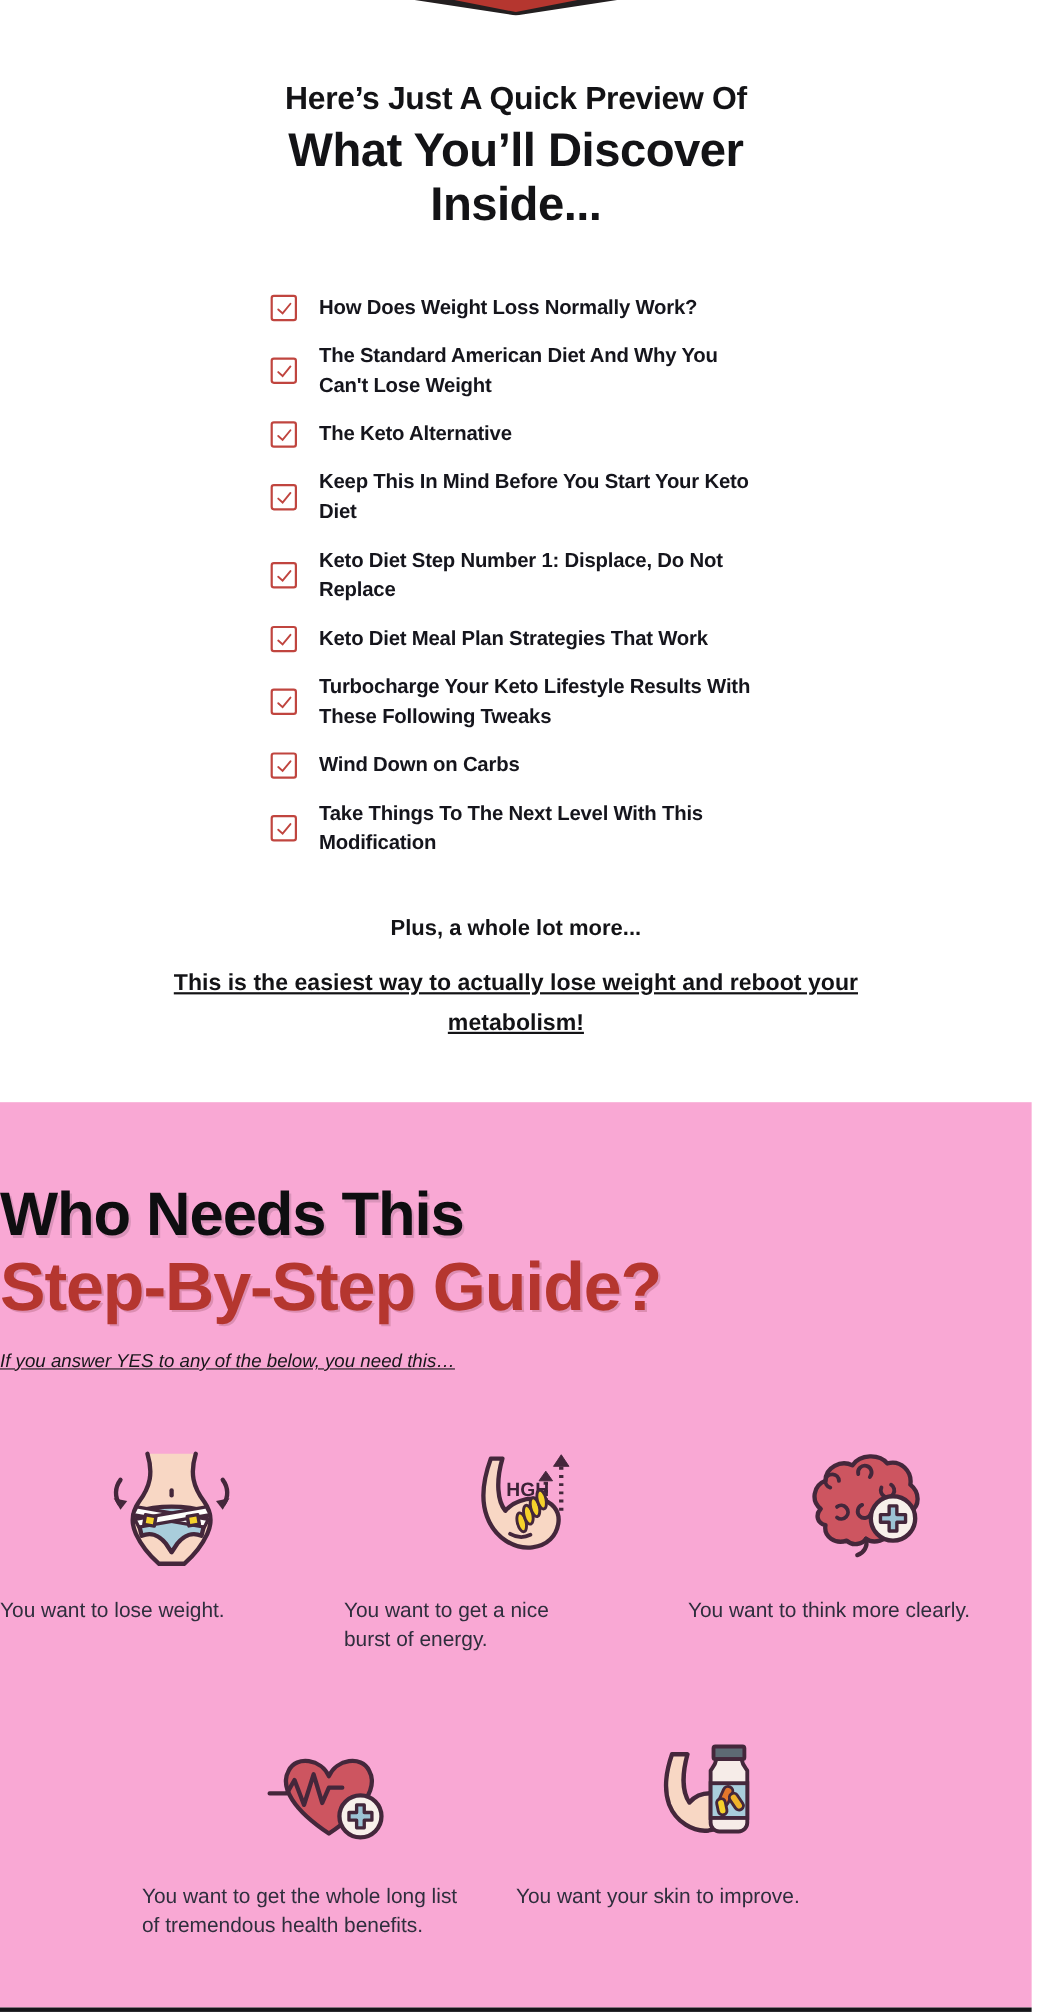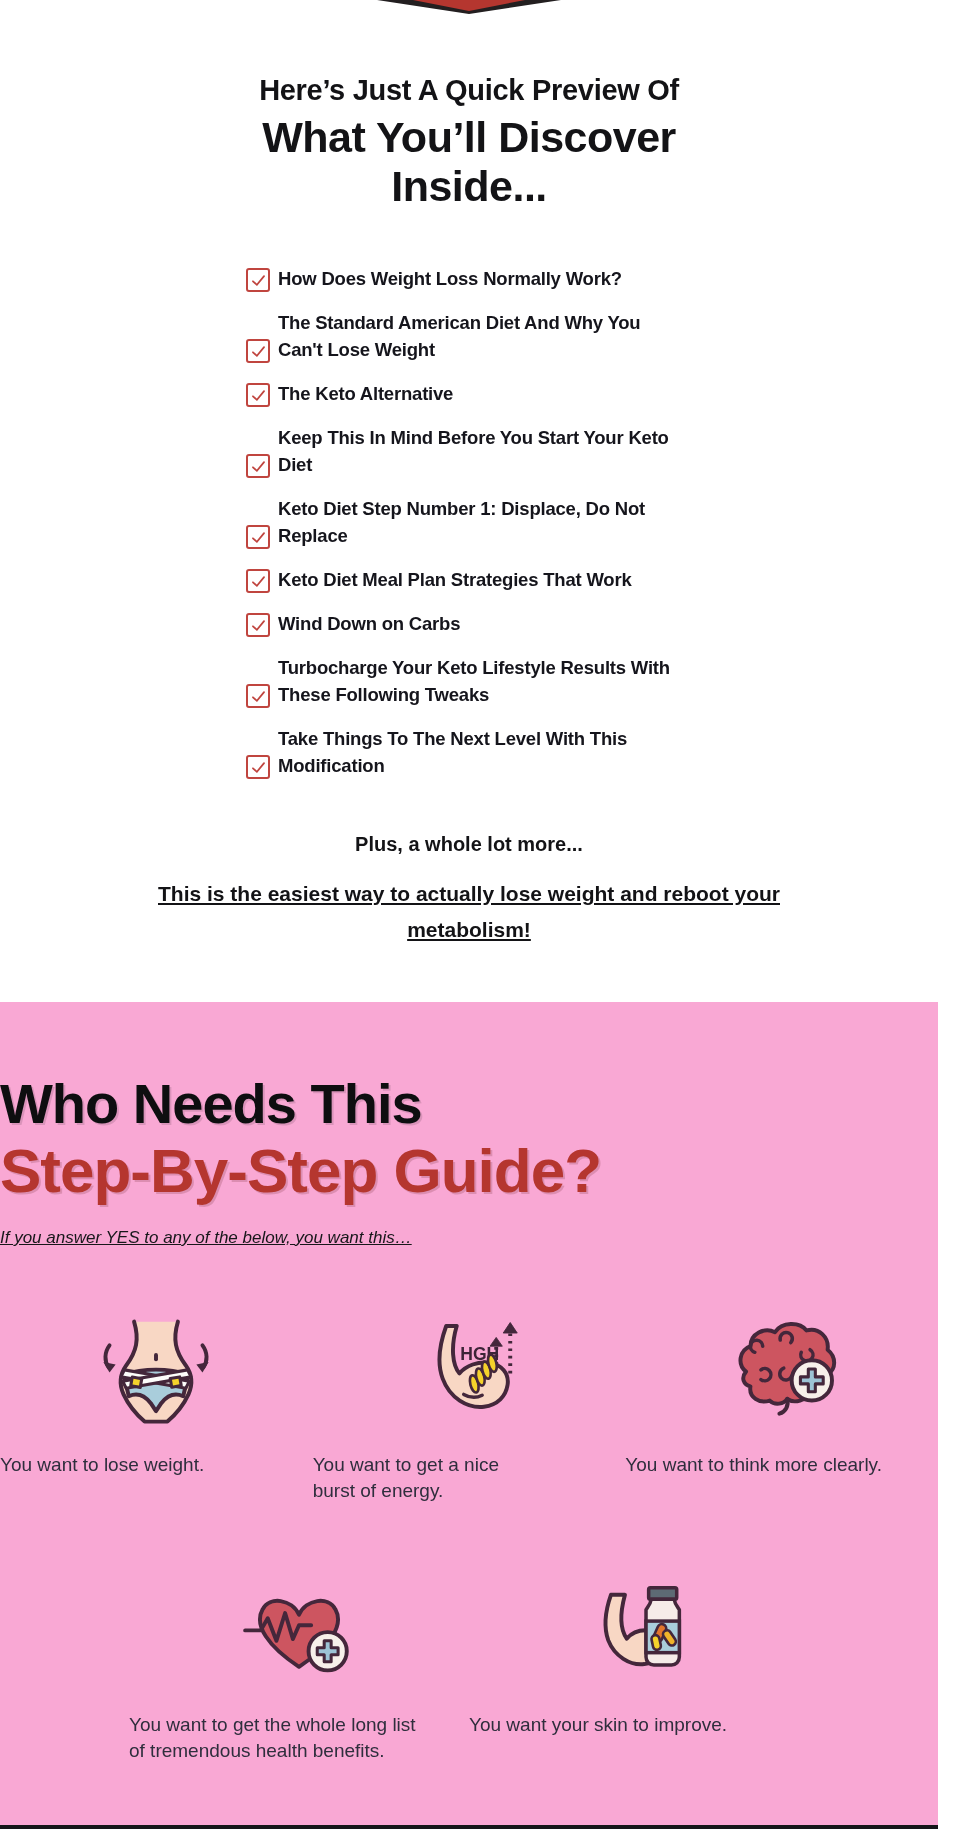--- a/index.html
+++ b/index.html
@@ -10,21 +10,21 @@
   
   .top-arrow { position: absolute; top: 0; left: 50%; margin-left: -92px; }
 
   
   .preview { height: 1002px; padding-top: 74px; text-align: center; }
   .kicker { margin: 0; font-size: 29px; line-height: 32px; font-weight: bold; color: #131316; letter-spacing: -0.3px; }
   .preview-title { margin: 7px 0 0; font-size: 43px; line-height: 49px; font-weight: bold; color: #131316; letter-spacing: -0.5px; white-space: pre-line; }
 
   .checklist { margin: 54px 0 0 246px; width: 640px; padding: 0; list-style: none;
                display: flex; flex-direction: column; gap: 17px; text-align: left; }
-  .check-item { display: flex; align-items: flex-end; gap: 8px; }
+  .check-item { display: flex; align-items: center; gap: 20px; }
   .checkbox { position: relative; flex: none; width: 24px; height: 24px; margin-top: 2px;
               border: 2.5px solid #c0453f; border-radius: 3px; background: #ffffff; }
   .checkbox svg { position: absolute; left: 1px; top: 1px; }
   .check-label { font-size: 18.5px; line-height: 27px; font-weight: bold; color: #15151c;
                  letter-spacing: -0.2px; white-space: pre-line; }
 
   .plus-note { margin: 54px 0 0; font-size: 20px; font-weight: bold; color: #131316; }
   .closing { margin: 20px auto 0; font-size: 21px; line-height: 36px; font-weight: bold;
              color: #131316; white-space: pre-line; text-decoration: underline; }
 
@@ -114,51 +114,51 @@
             </svg>
           </span>
         <span class="check-label">Keto Diet Meal Plan Strategies That Work</span>
       </li>
       <li class="check-item">
         <span class="checkbox">
             <svg width="19" height="19" viewBox="0 0 24 24">
               <path d="M5,13 L10,17.5 L19,6.5" fill="none" stroke="#c0453f" stroke-width="2.2" stroke-linecap="round"></path>
             </svg>
           </span>
-        <span class="check-label">Wind Down on Carbs</span>
-      </li>
-      <li class="check-item">
-        <span class="checkbox">
-            <svg width="19" height="19" viewBox="0 0 24 24">
-              <path d="M5,13 L10,17.5 L19,6.5" fill="none" stroke="#c0453f" stroke-width="2.2" stroke-linecap="round"></path>
-            </svg>
-          </span>
         <span class="check-label">Turbocharge Your Keto Lifestyle Results With
 These Following Tweaks</span>
+      </li>
+      <li class="check-item">
+        <span class="checkbox">
+            <svg width="19" height="19" viewBox="0 0 24 24">
+              <path d="M5,13 L10,17.5 L19,6.5" fill="none" stroke="#c0453f" stroke-width="2.2" stroke-linecap="round"></path>
+            </svg>
+          </span>
+        <span class="check-label">Wind Down on Carbs</span>
       </li>
       <li class="check-item">
         <span class="checkbox">
             <svg width="19" height="19" viewBox="0 0 24 24">
               <path d="M5,13 L10,17.5 L19,6.5" fill="none" stroke="#c0453f" stroke-width="2.2" stroke-linecap="round"></path>
             </svg>
           </span>
         <span class="check-label">Take Things To The Next Level With This
 Modification</span>
       </li>
     </ul>
 
     <p class="plus-note">Plus, a whole lot more...</p>
     <p class="closing">This is the easiest way to actually lose weight and reboot your
 metabolism!</p>
   </section>
 
   <section class="who">
     <h2 class="who-title-black">Who Needs This</h2>
     <h2 class="who-title-red">Step-By-Step Guide?</h2>
-    <p class="who-subtitle">If you answer YES to any of the below, you want this…</p>
+    <p class="who-subtitle">If you answer YES to any of the below, you need this…</p>
 
     <div class="benefits-row row1">
 
       <div class="benefit">
         <div class="benefit-icon">
           <svg viewBox="0 0 132 122" width="116" height="107">
             <path d="M41,3 C47,23 44,37 32,53 C25,63 24,75 29,86 C35,99 46,111 53,117 L79,117 C86,111 97,99 103,86 C108,75 107,63 100,53 C88,37 85,23 91,3" fill="#f8d7c4" stroke="#44273b" stroke-width="4.5" stroke-linejoin="round" stroke-linecap="round"></path>
             <path d="M66,41 l0,5" stroke="#44273b" stroke-width="4.5" stroke-linecap="round"></path>
             <path d="M29,63 C52,56 80,56 103,63 L97,88 C88,84 79,87 72,96 L66,105 L60,96 C53,87 44,84 35,88 Z" fill="#a9cddb" stroke="#44273b" stroke-width="4.5" stroke-linejoin="round"></path>
             <g stroke="#44273b" stroke-width="3.5" stroke-linejoin="round">

